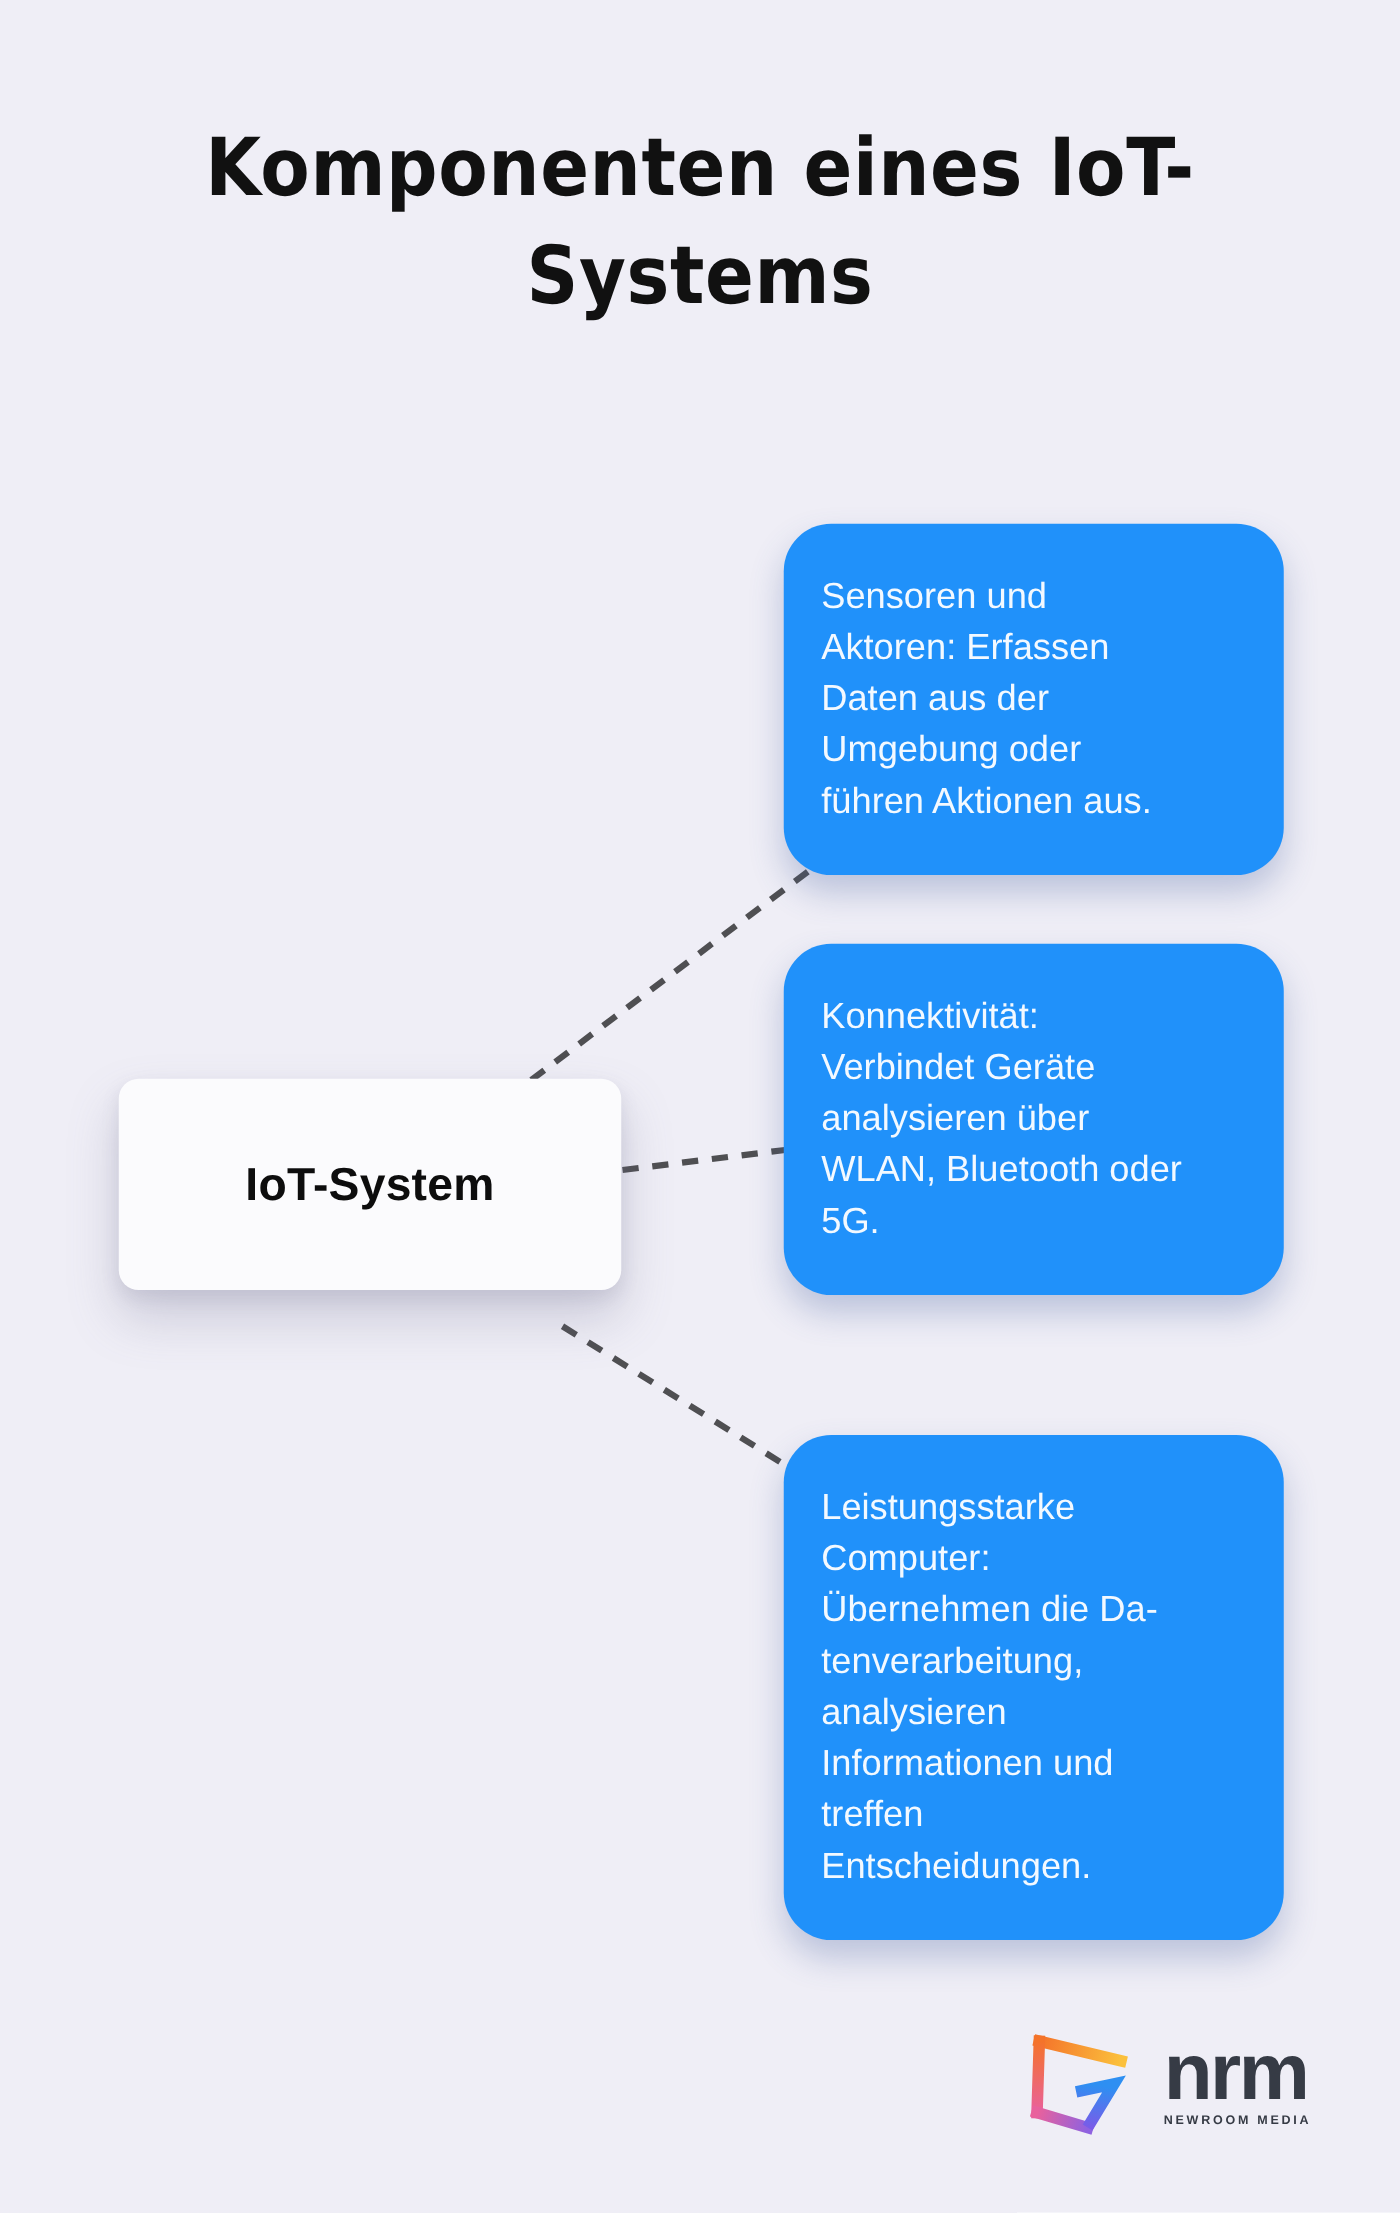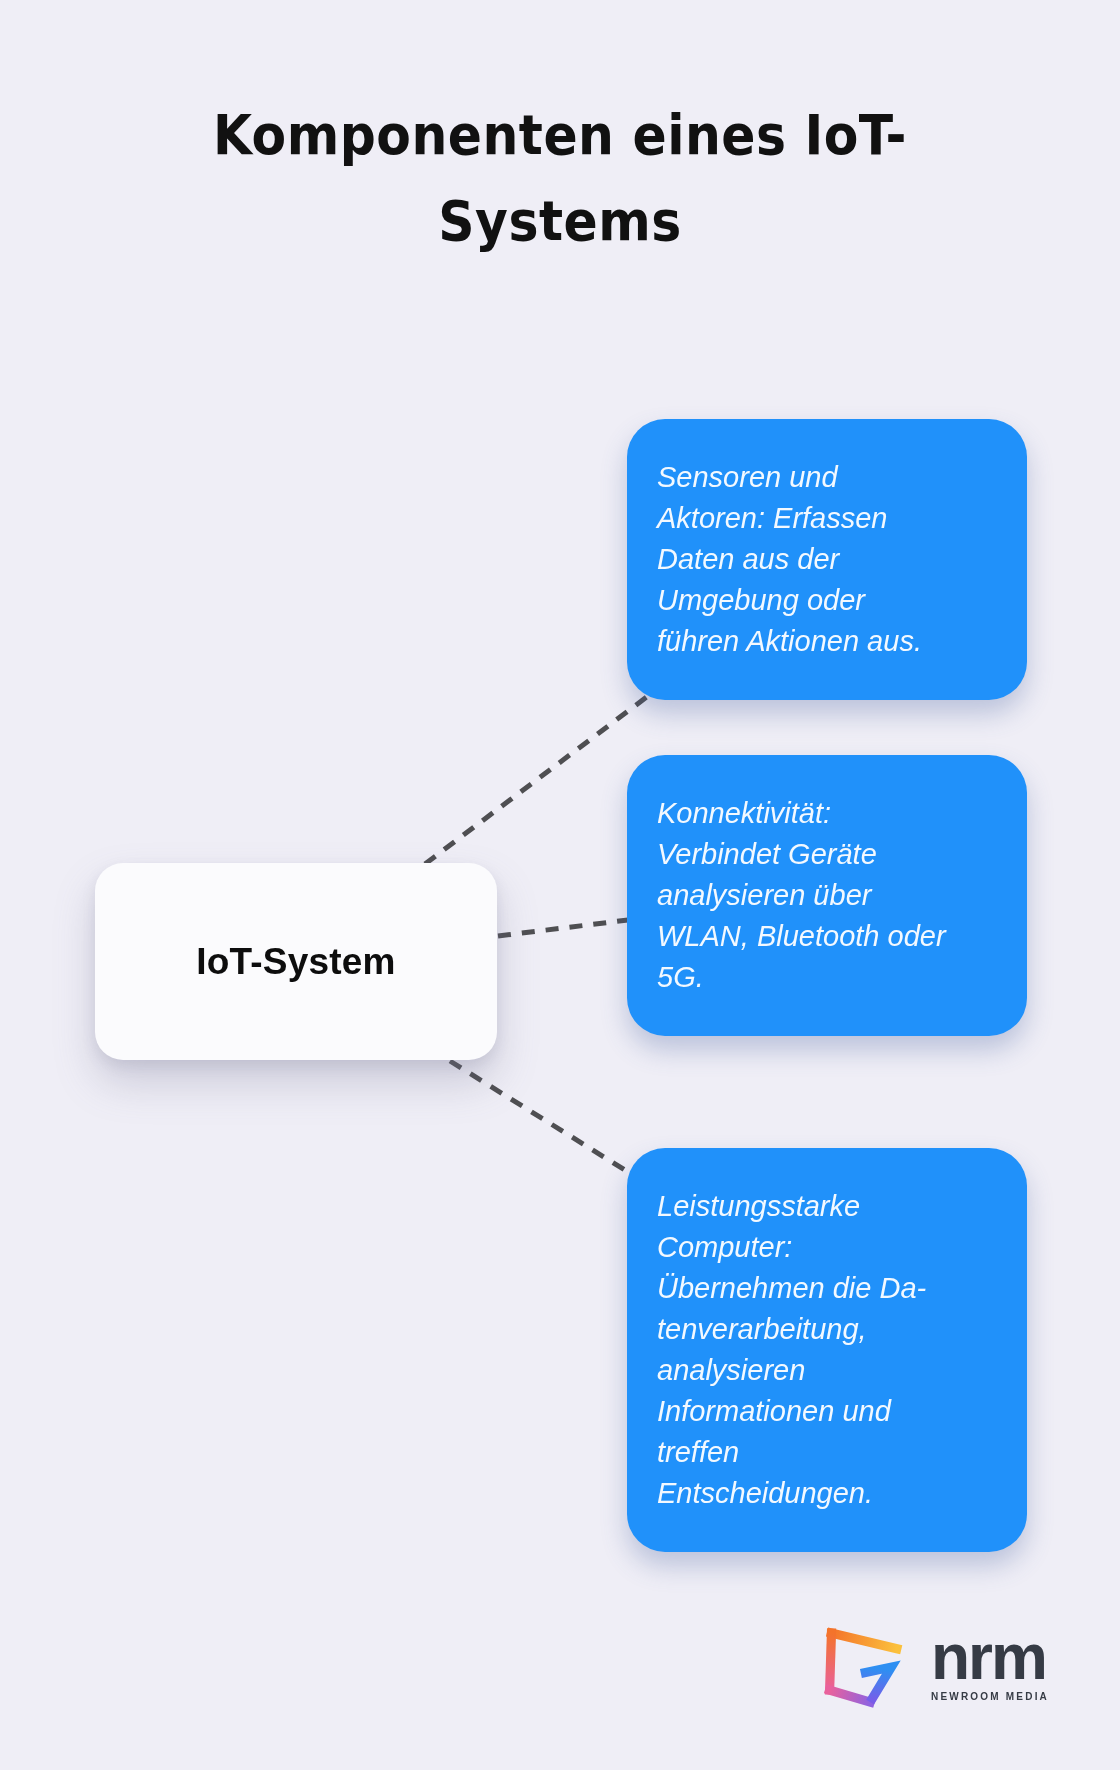--- a/index.html
+++ b/index.html
@@ -15,65 +15,64 @@
 
   .title {
     position: absolute;
     top: 92px;
     left: 0;
     width: 100%;
     text-align: center;
     font-family: "DejaVu Sans", "Liberation Sans", sans-serif;
     font-stretch: condensed;
     font-weight: 800;
-    font-size: 56px;
+    font-size: 64px;
     line-height: 86px;
     letter-spacing: 0.5px;
     color: var(--ink, #111);
     white-space: pre-line;
   }
 
   .connectors {
     position: absolute;
     left: 0; top: 0;
     width: 1120px; height: 1770px;
   }
   .connectors line {
     stroke: var(--line, #4f4f52);
     stroke-width: 5;
     stroke-dasharray: 13 11;
   }
 
   .root-node {
     position: absolute;
     left: 95px; top: 863px;
-    width: 402px; height: 197px;
+    width: 402px; height: 169px;
     background: var(--node_bg, #fbfbfd);
-    border-radius: 28px;
+    border-radius: 16px;
     box-shadow: 0 22px 40px rgba(110,110,145,0.28), 0 6px 14px rgba(110,110,145,0.14);
     display: flex;
     align-items: center;
     justify-content: center;
   }
   .root-node .label {
     font-size: 37px;
     font-weight: 700;
     color: #0d0d0d;
     letter-spacing: 0.2px;
   }
 
   .branch {
     position: absolute;
     left: 627px;
     width: 400px;
     background: var(--accent, #2091fa);
     border-radius: 38px;
     padding: 38px 30px;
     box-shadow: 0 14px 26px rgba(70,95,160,0.30);
-    font-style: italic;
   }
   .branch .text {
     color: var(--branch_text, #f3f9ff);
     font-size: 29px;
     line-height: 41px;
     white-space: pre-line;
   }
   .branch-1 { top: 419px; }
   .branch-2 { top: 755px; }
   .branch-3 { top: 1148px; }

